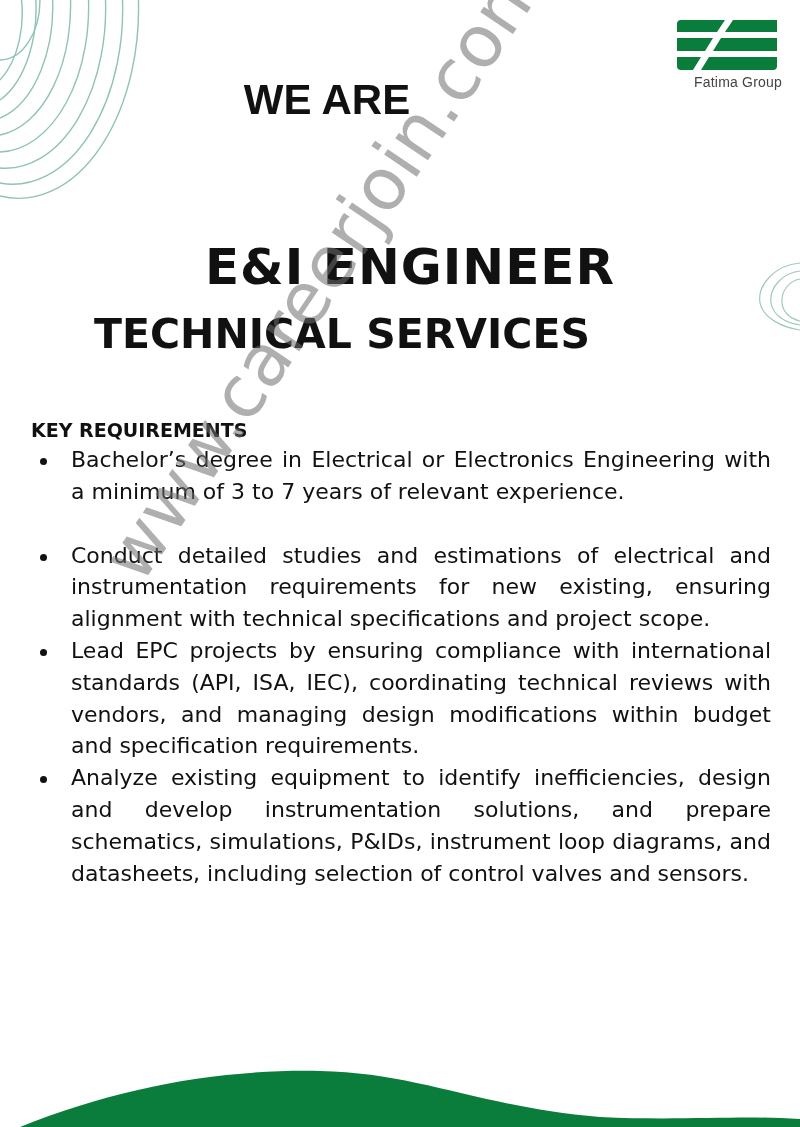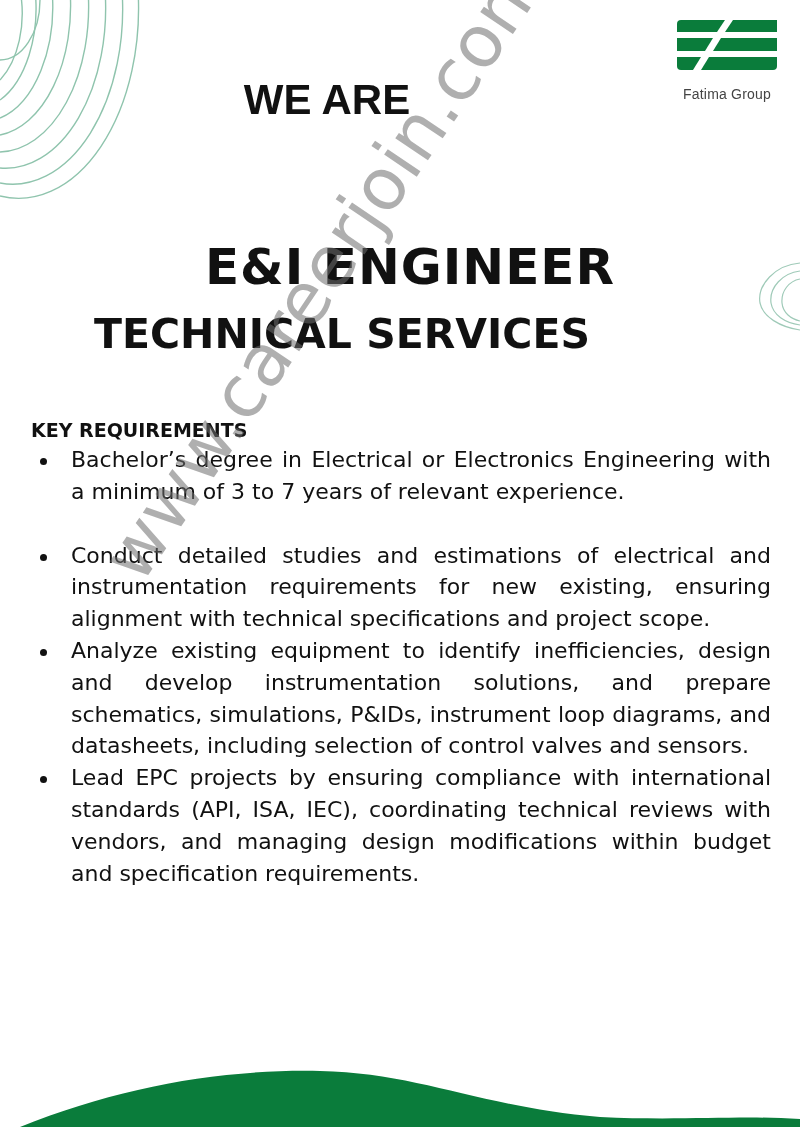--- a/index.html
+++ b/index.html
@@ -5,21 +5,21 @@
   * { margin: 0; padding: 0; box-sizing: border-box; }
   html, body { width: 800px; height: 1127px; background: #ffffff; overflow: hidden; }
   body { position: relative; font-family: "DejaVu Sans", sans-serif; color: #111111; }
 
   .deco-tl { position: absolute; left: 0; top: 0; width: 160px; height: 200px; }
   .deco-r { position: absolute; right: 0; top: 255px; width: 45px; height: 80px; }
   .wave { position: absolute; left: 0; bottom: 0; width: 800px; height: 70px; }
 
   .logo { position: absolute; left: 672px; top: 18px; width: 110px; }
   .logo svg { display: block; width: 104px; height: 56px; margin-left: 3px; }
-  .logo-text { font-family: "Liberation Sans", sans-serif; font-size: 14px; color: #444; text-align: center; margin-top: 12px; letter-spacing: 0.2px; }
+  .logo-text { font-family: "Liberation Sans", sans-serif; font-size: 14px; color: #444; text-align: right; margin-top: 0; letter-spacing: 0.2px; }
 
   .hiring { position: absolute; left: 0; width: 654px; top: 72px; text-align: center; font-family: "Liberation Sans", sans-serif; font-size: 42px; line-height: 56px; color: #111; font-weight: 700; }
 
   .job-title { position: absolute; left: 0; width: 800px; top: 238px; text-align: center; font-family: "DejaVu Sans", sans-serif; font-weight: 700; font-size: 50px; letter-spacing: 1px; color: #111; padding-left: 20px; }
   .dept { position: absolute; left: 0; width: 684px; top: 310px; text-align: center; font-family: "DejaVu Sans", sans-serif; font-weight: 700; font-size: 41px; color: #111; }
 
   .content { position: absolute; left: 31px; top: 416px; width: 740px; }
   .section-title { font-family: "DejaVu Sans", sans-serif; font-weight: 700; font-size: 19px; line-height: 28px; color: #111; }
   ul { list-style: none; }
   li { position: relative; padding-left: 40px; font-size: 22px; line-height: 31.8px; text-align: justify; color: #111; }
@@ -75,22 +75,22 @@
 <div class="dept">TECHNICAL SERVICES</div>
 
 <div class="content">
   <div class="section-title">KEY REQUIREMENTS</div>
   <ul>
     <li>Bachelor’s degree in Electrical or Electronics Engineering with a minimum of 3 to 7 years of relevant experience.</li>
   </ul>
   <div class="gap"></div>
   <ul>
     <li>Conduct detailed studies and estimations of electrical and instrumentation requirements for new existing, ensuring alignment with technical specifications and project scope.</li>
+    <li>Lead EPC projects by ensuring compliance with international standards (API, ISA, IEC), coordinating technical reviews with vendors, and managing design modifications within budget and specification requirements.</li>
     <li>Analyze existing equipment to identify inefficiencies, design and develop instrumentation solutions, and prepare schematics, simulations, P&amp;IDs, instrument loop diagrams, and datasheets, including selection of control valves and sensors.</li>
-    <li>Lead EPC projects by ensuring compliance with international standards (API, ISA, IEC), coordinating technical reviews with vendors, and managing design modifications within budget and specification requirements.</li>
   </ul>
 </div>
 
 <div class="watermark">www.careerjoin.com</div>
 
 <svg class="wave" viewBox="0 0 800 70" preserveAspectRatio="none">
   <path d="M20,70 C120,30 220,12 320,14 C420,16 480,50 600,60 C680,64 740,58 800,62 L800,70 Z" fill="#0a7c3b"></path>
 </svg>
 
 </body></html>

